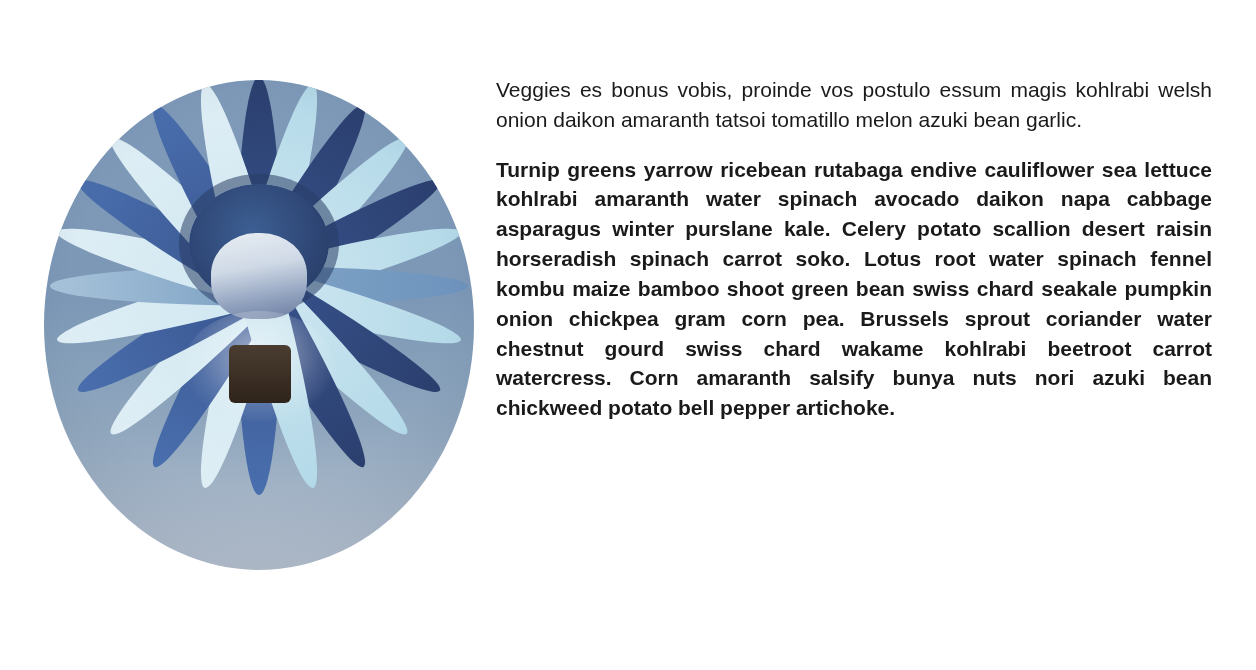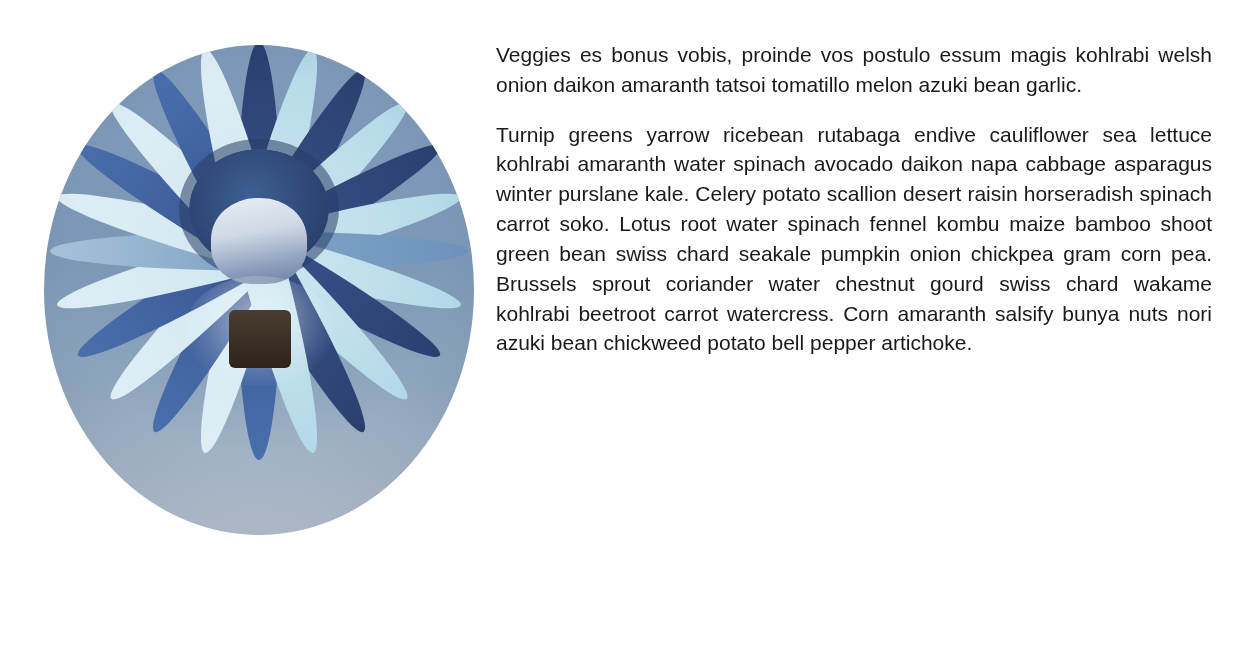--- a/index.html
+++ b/index.html
@@ -11,20 +11,21 @@
     width: 1256px;
     height: 670px;
     font-family: "Liberation Sans", sans-serif;
   }
   .page {
     position: relative;
     width: 1256px;
     height: 488px;
     box-sizing: border-box;
     padding: 40px 44px 4px 44px;
+    margin-top: 35px;
   }
   .article {
     font-size: 21px;
     line-height: 1.42;
     color: #1a1a1a;
     text-align: justify;
   }
   .figure {
     float: left;
     width: 430px;
@@ -110,21 +111,21 @@
     border-radius: 50%;
     background: radial-gradient(ellipse at 50% 40%, rgba(255,255,255,0.55) 0%, rgba(255,255,255,0.12) 55%, rgba(255,255,255,0) 75%);
   }
   .vignette {
     position: absolute;
     inset: 0;
     border-radius: 50%;
     background: radial-gradient(circle at 50% 45%, rgba(0,0,0,0) 55%, rgba(40,60,90,0.18) 100%);
   }
   .para { margin: 0 0 20px 0; }
-  .para:last-child { margin-bottom: 0; }
+  .para:last-child { margin-bottom: 0; font-weight: bold; }
 </style>
 </head>
 <body>
 
 <div class="page">
 
   <figure class="figure">
     <div class="balloon-img">
       <div class="envelope">
         <div class="gore dark" style="transform: rotate(0deg)   scaleX(1.0);"></div>

